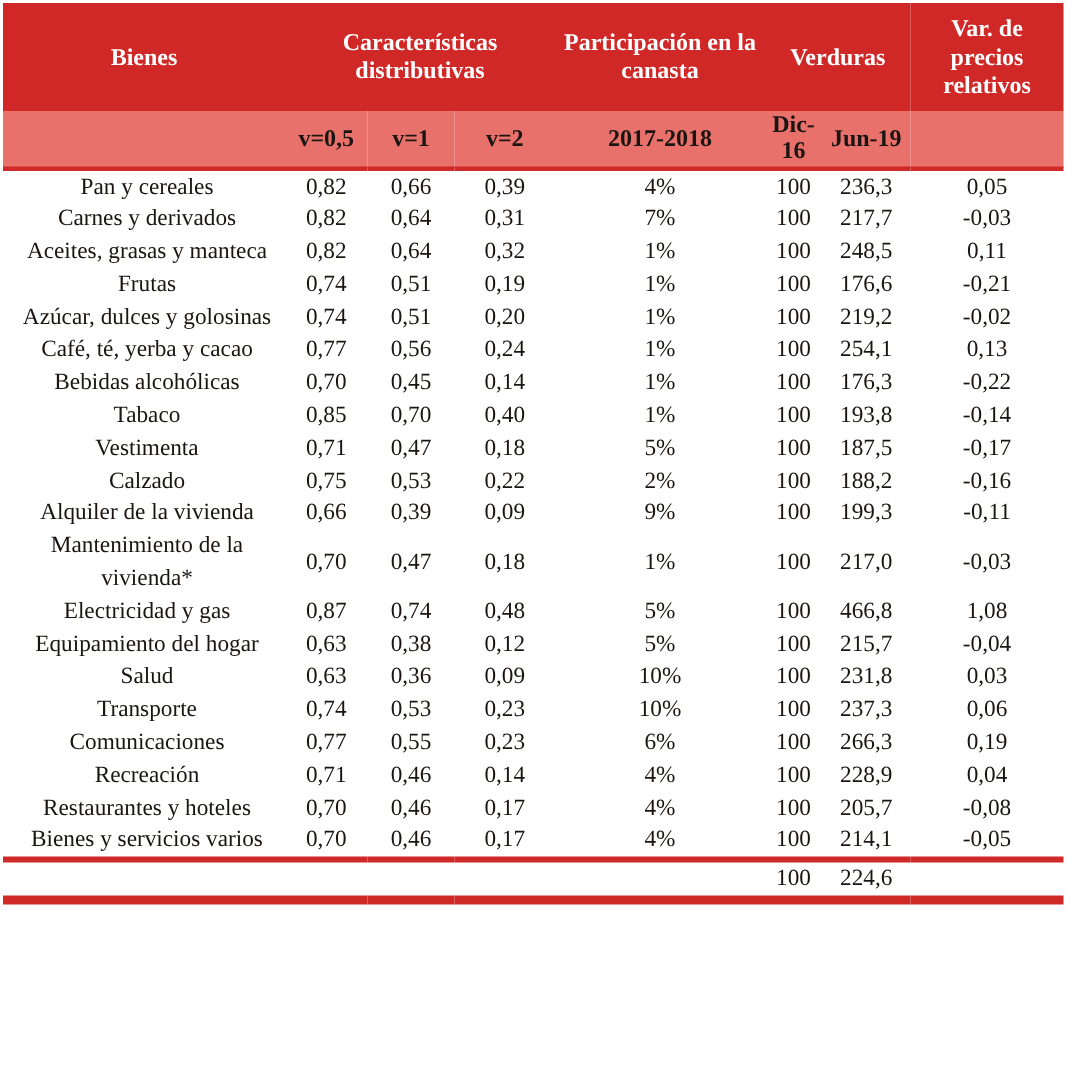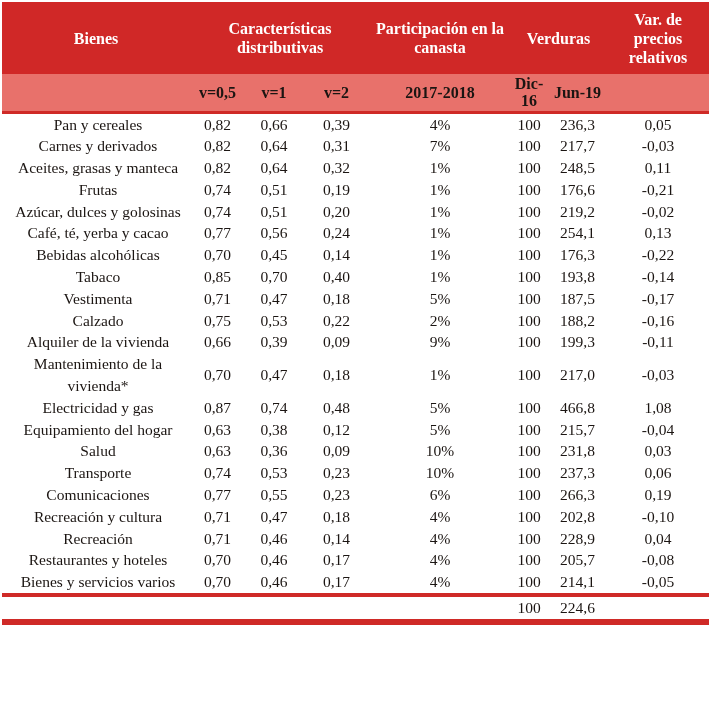--- a/index.html
+++ b/index.html
@@ -256,30 +256,20 @@
           <td>Comunicaciones</td>
           <td>0,77</td>
           <td>0,55</td>
           <td>0,23</td>
           <td>6%</td>
           <td>100</td>
           <td>266,3</td>
           <td>0,19</td>
         </tr>
         <tr>
-          <td>Recreación y cultura</td>
-          <td>0,71</td>
-          <td>0,47</td>
-          <td>0,18</td>
-          <td>4%</td>
-          <td>100</td>
-          <td>202,8</td>
-          <td>-0,10</td>
-        </tr>
-        <tr>
           <td>Recreación</td>
           <td>0,71</td>
           <td>0,46</td>
           <td>0,14</td>
           <td>4%</td>
           <td>100</td>
           <td>228,9</td>
           <td>0,04</td>
         </tr>
         <tr>

